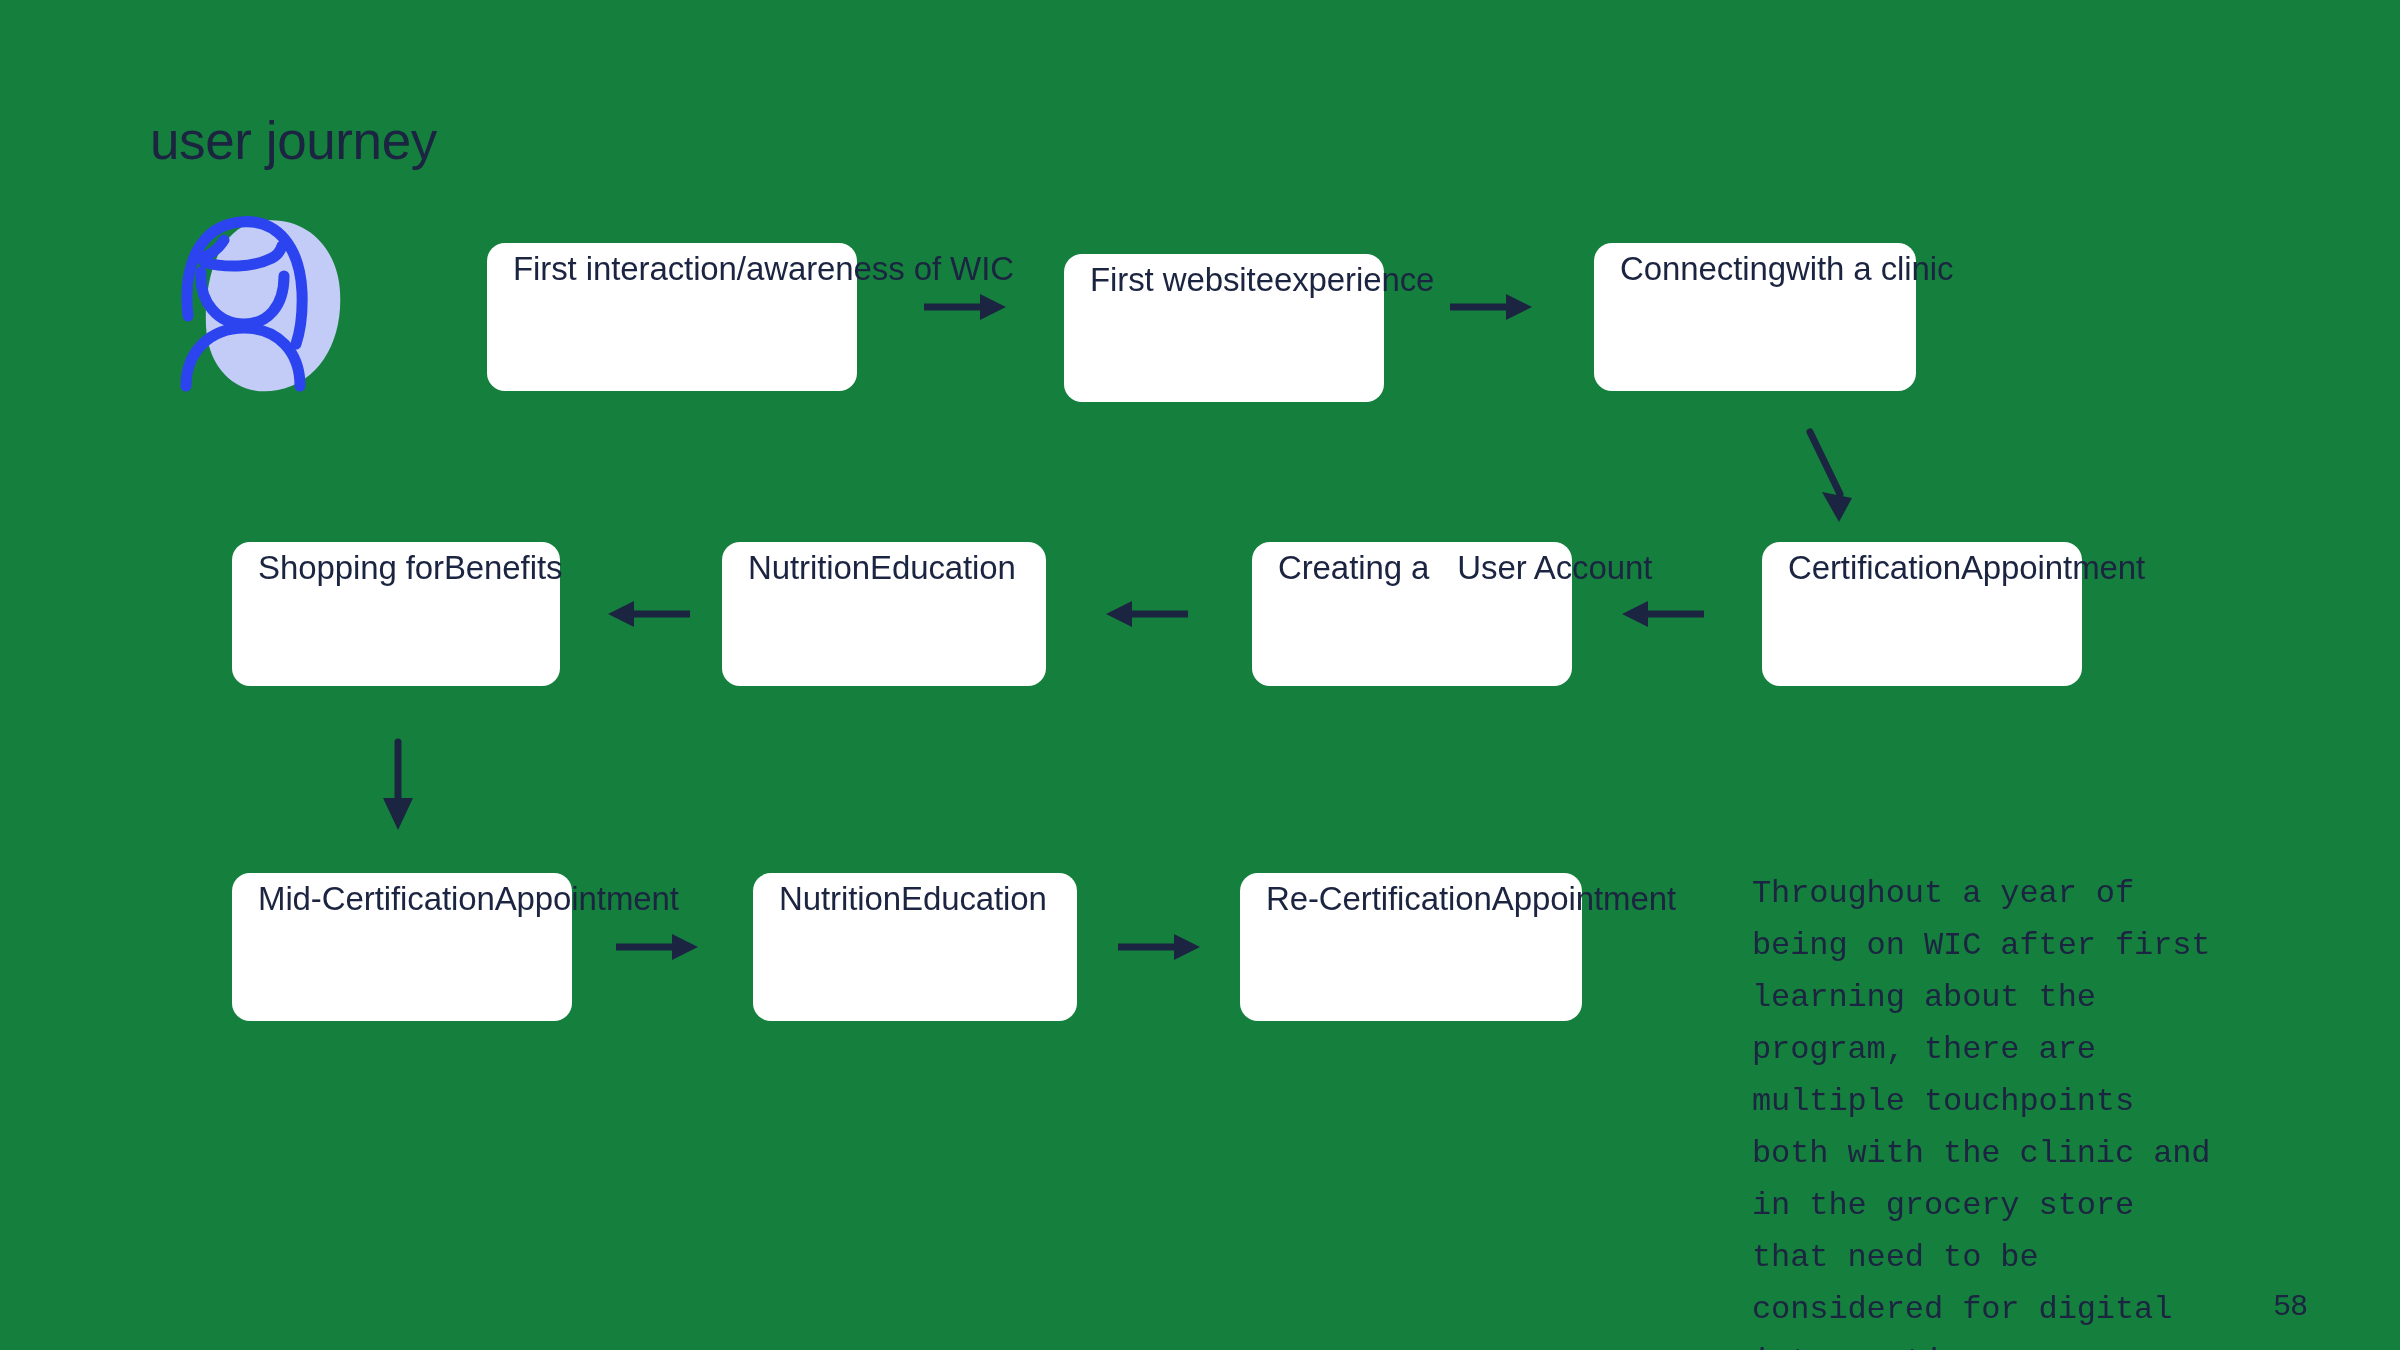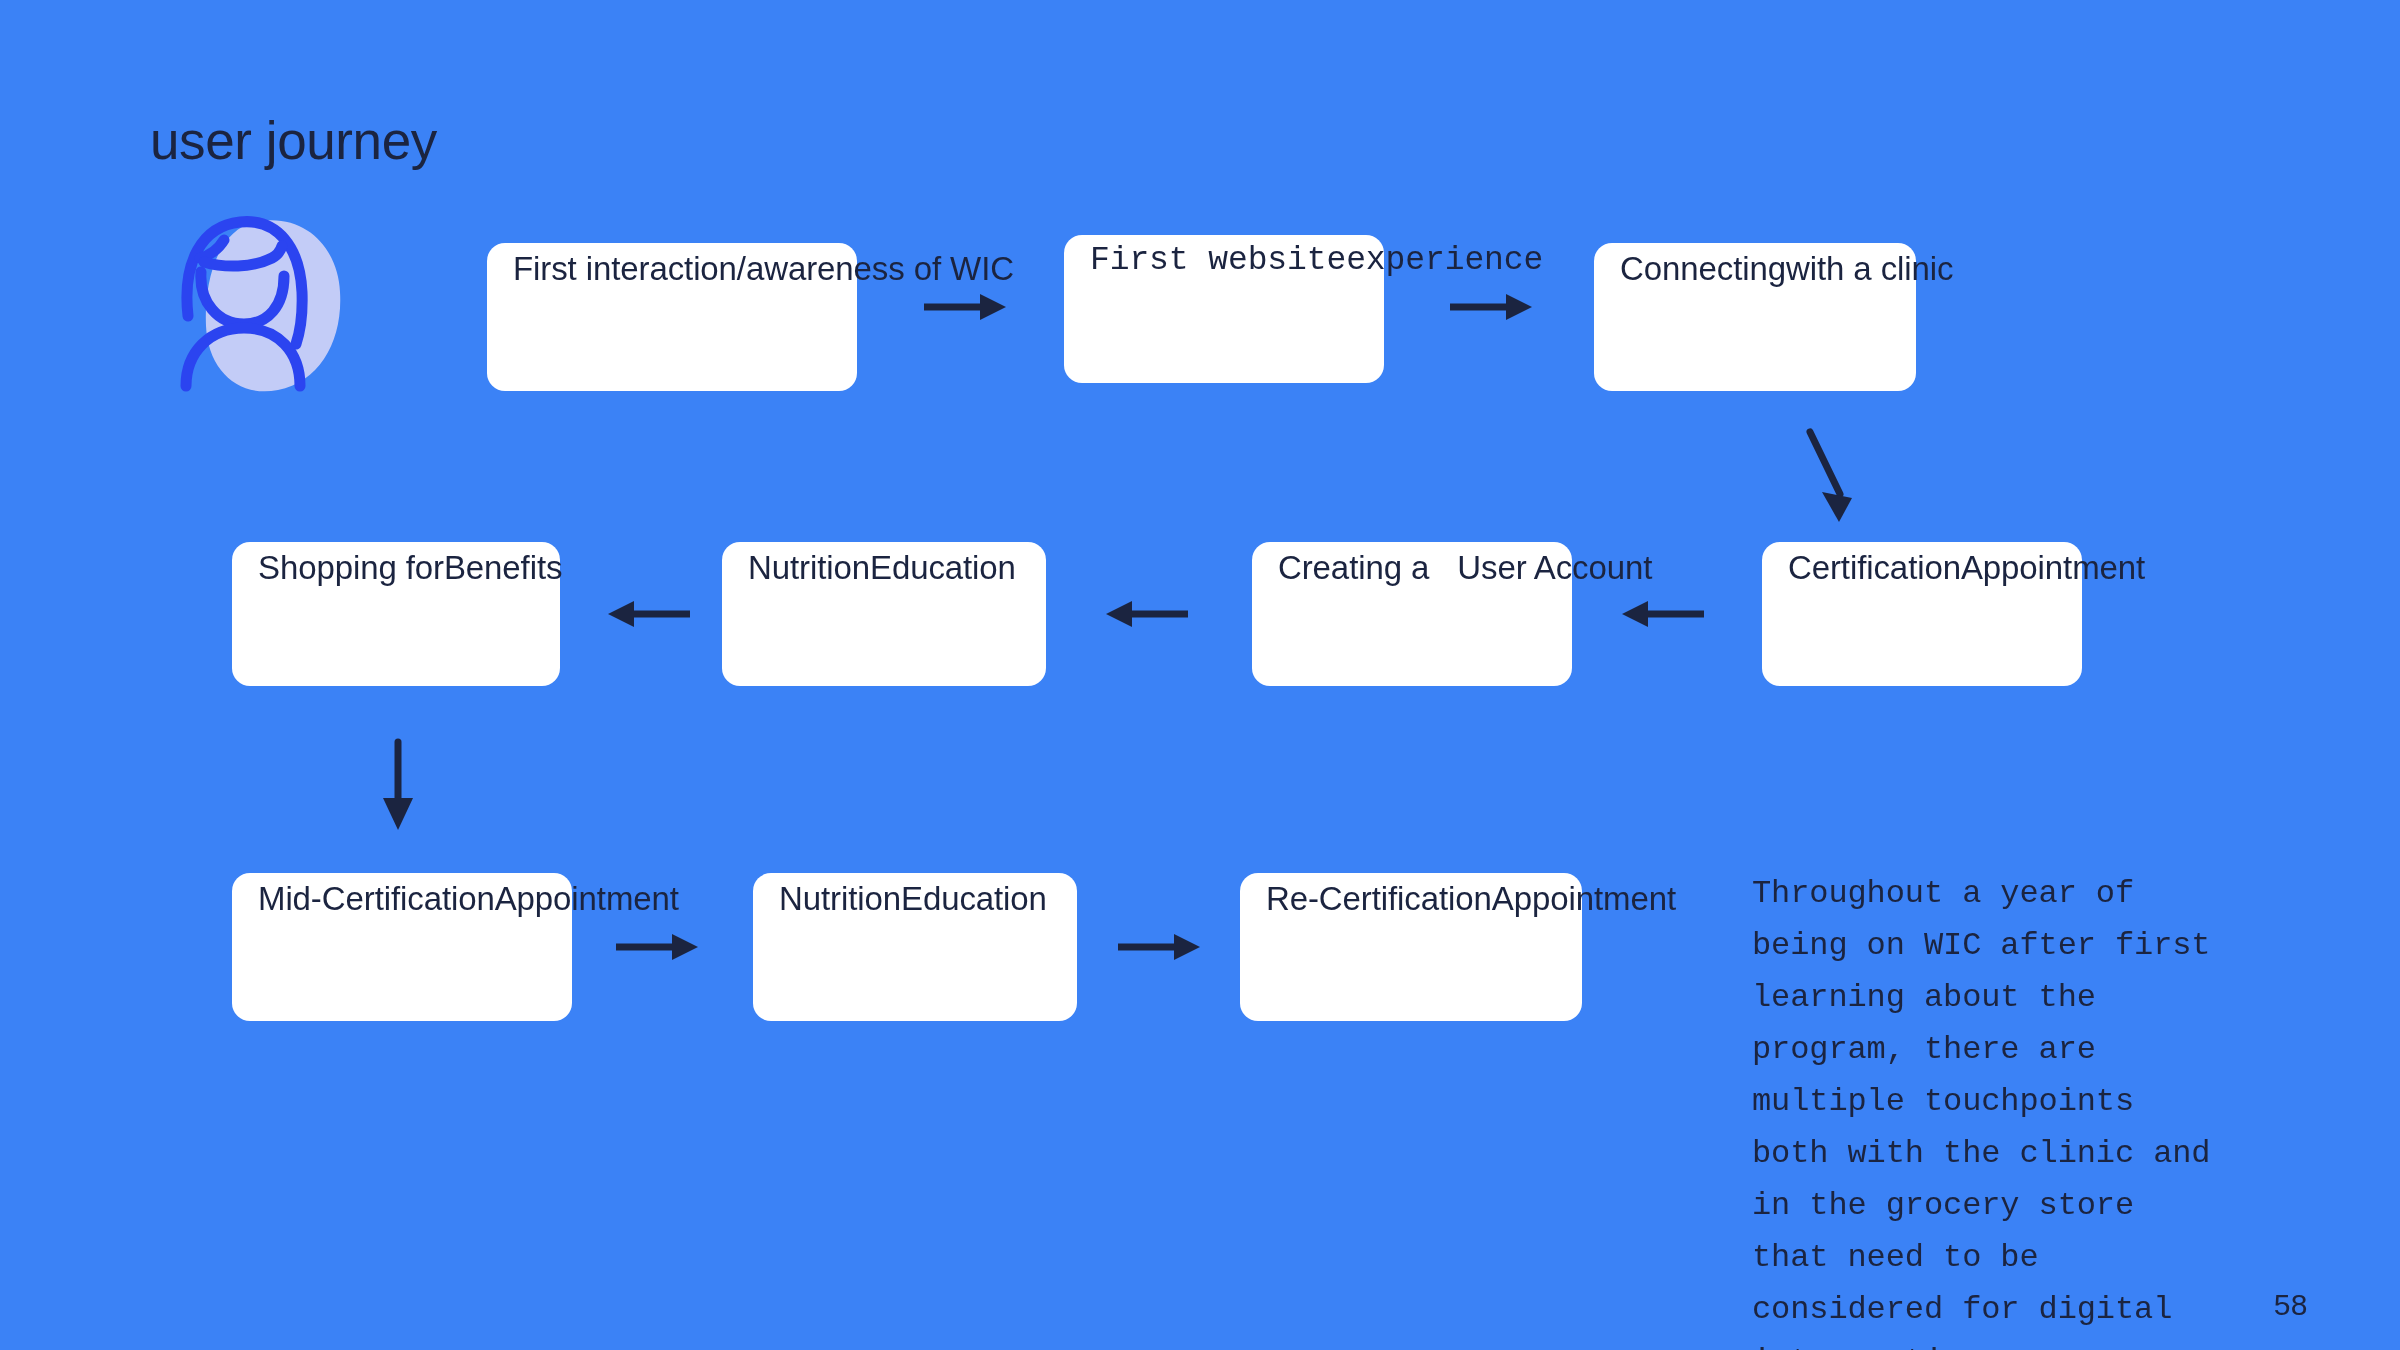--- a/index.html
+++ b/index.html
@@ -11,21 +11,21 @@
     height: 1350px;
     background: #f4f4f4;
     font-family: "Liberation Sans", sans-serif;
     color: #1b2440;
     overflow: hidden;
   }
   #slide {
     position: relative;
     width: 2400px;
     height: 1350px;
-    background: #3b82f6;
+    background: #15803d;
   }
 
   
   .slide-title {
     position: absolute;
     left: 150px;
     top: 112px;
     font-size: 53px;
     font-weight: 400;
     letter-spacing: -0.4px;
@@ -117,21 +117,21 @@
     <div class="card-line">awareness of WIC</div>
   </div>
 
   <div class="arrow" style="left:924px; top:290px; width:84px; height:34px;">
     <svg viewBox="0 0 84 34" xmlns="http://www.w3.org/2000/svg">
       <path d="M0 17 H60" stroke="#1b2440" stroke-width="7"></path>
       <path d="M56 4 L82 17 L56 30 Z" fill="#1b2440"></path>
     </svg>
   </div>
 
-  <div class="card" style="left:1064px; top:235px; width:320px; height:148px;font-family:Liberation Mono, monospace;">
+  <div class="card" style="left:1064px; top:254px; width:320px; height:148px;">
     <div class="card-line">First website</div>
     <div class="card-line">experience</div>
   </div>
 
   <div class="arrow" style="left:1450px; top:290px; width:84px; height:34px;">
     <svg viewBox="0 0 84 34" xmlns="http://www.w3.org/2000/svg">
       <path d="M0 17 H60" stroke="#1b2440" stroke-width="7"></path>
       <path d="M56 4 L82 17 L56 30 Z" fill="#1b2440"></path>
     </svg>
   </div>

